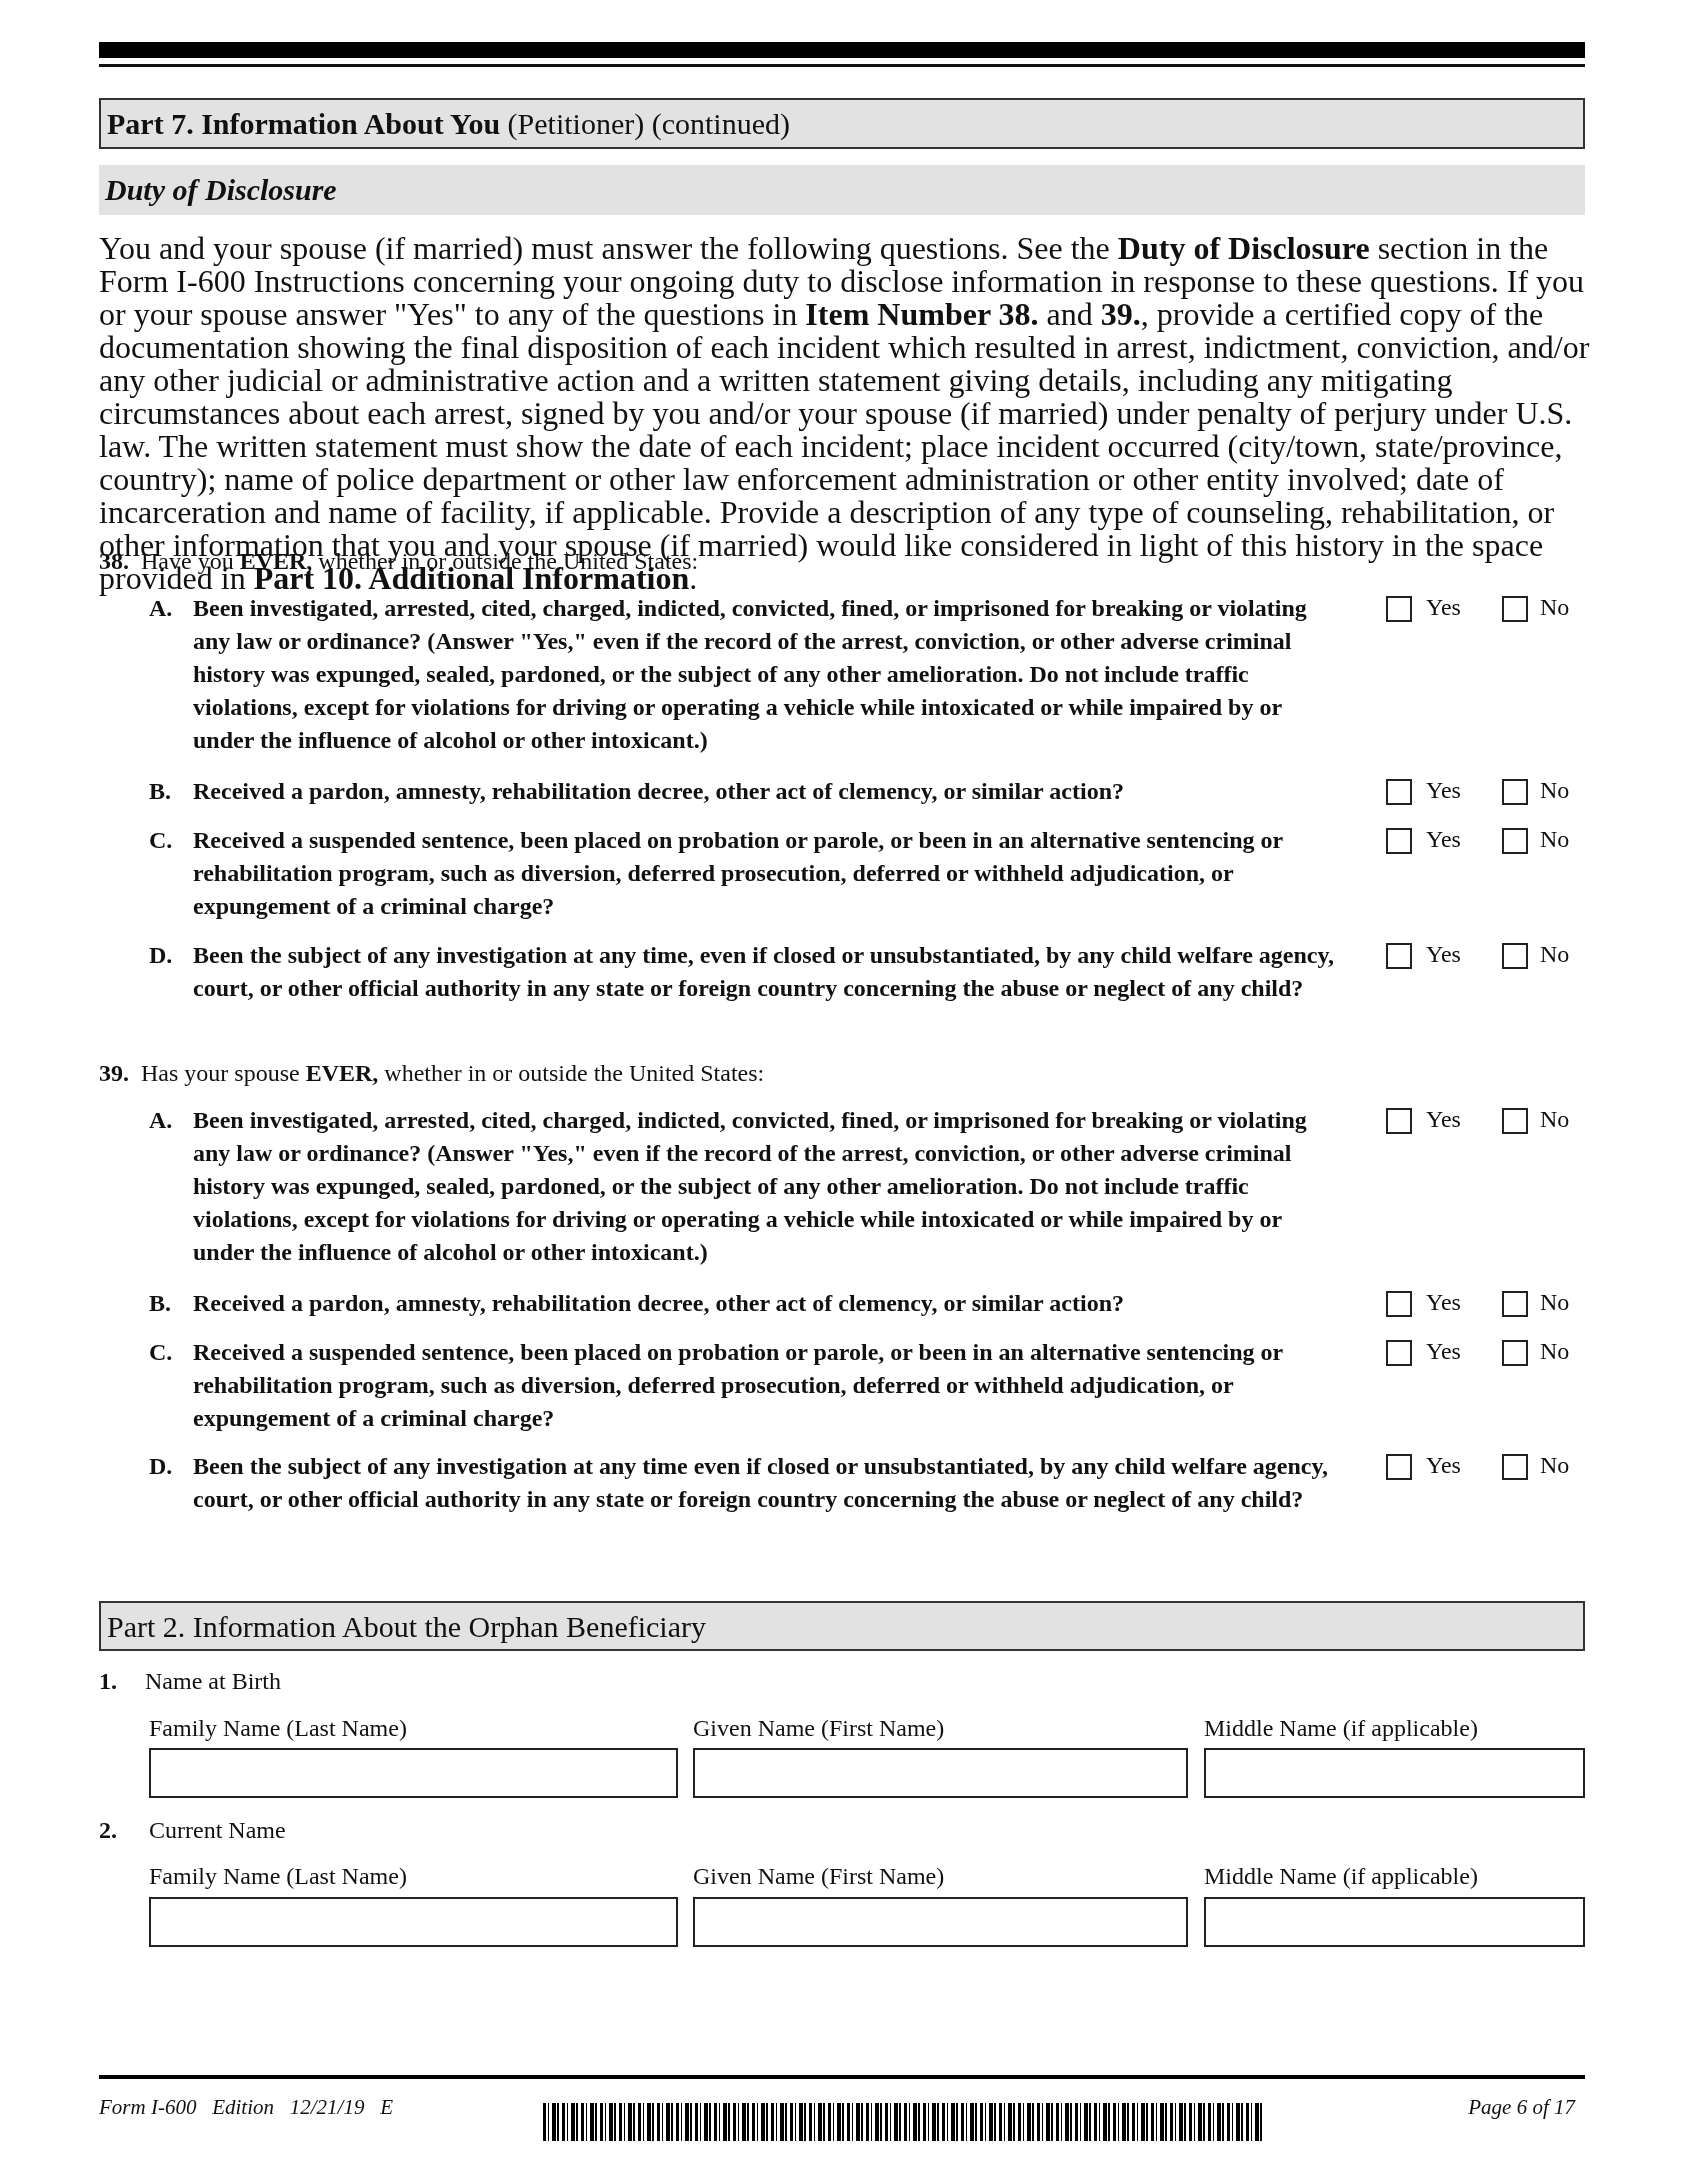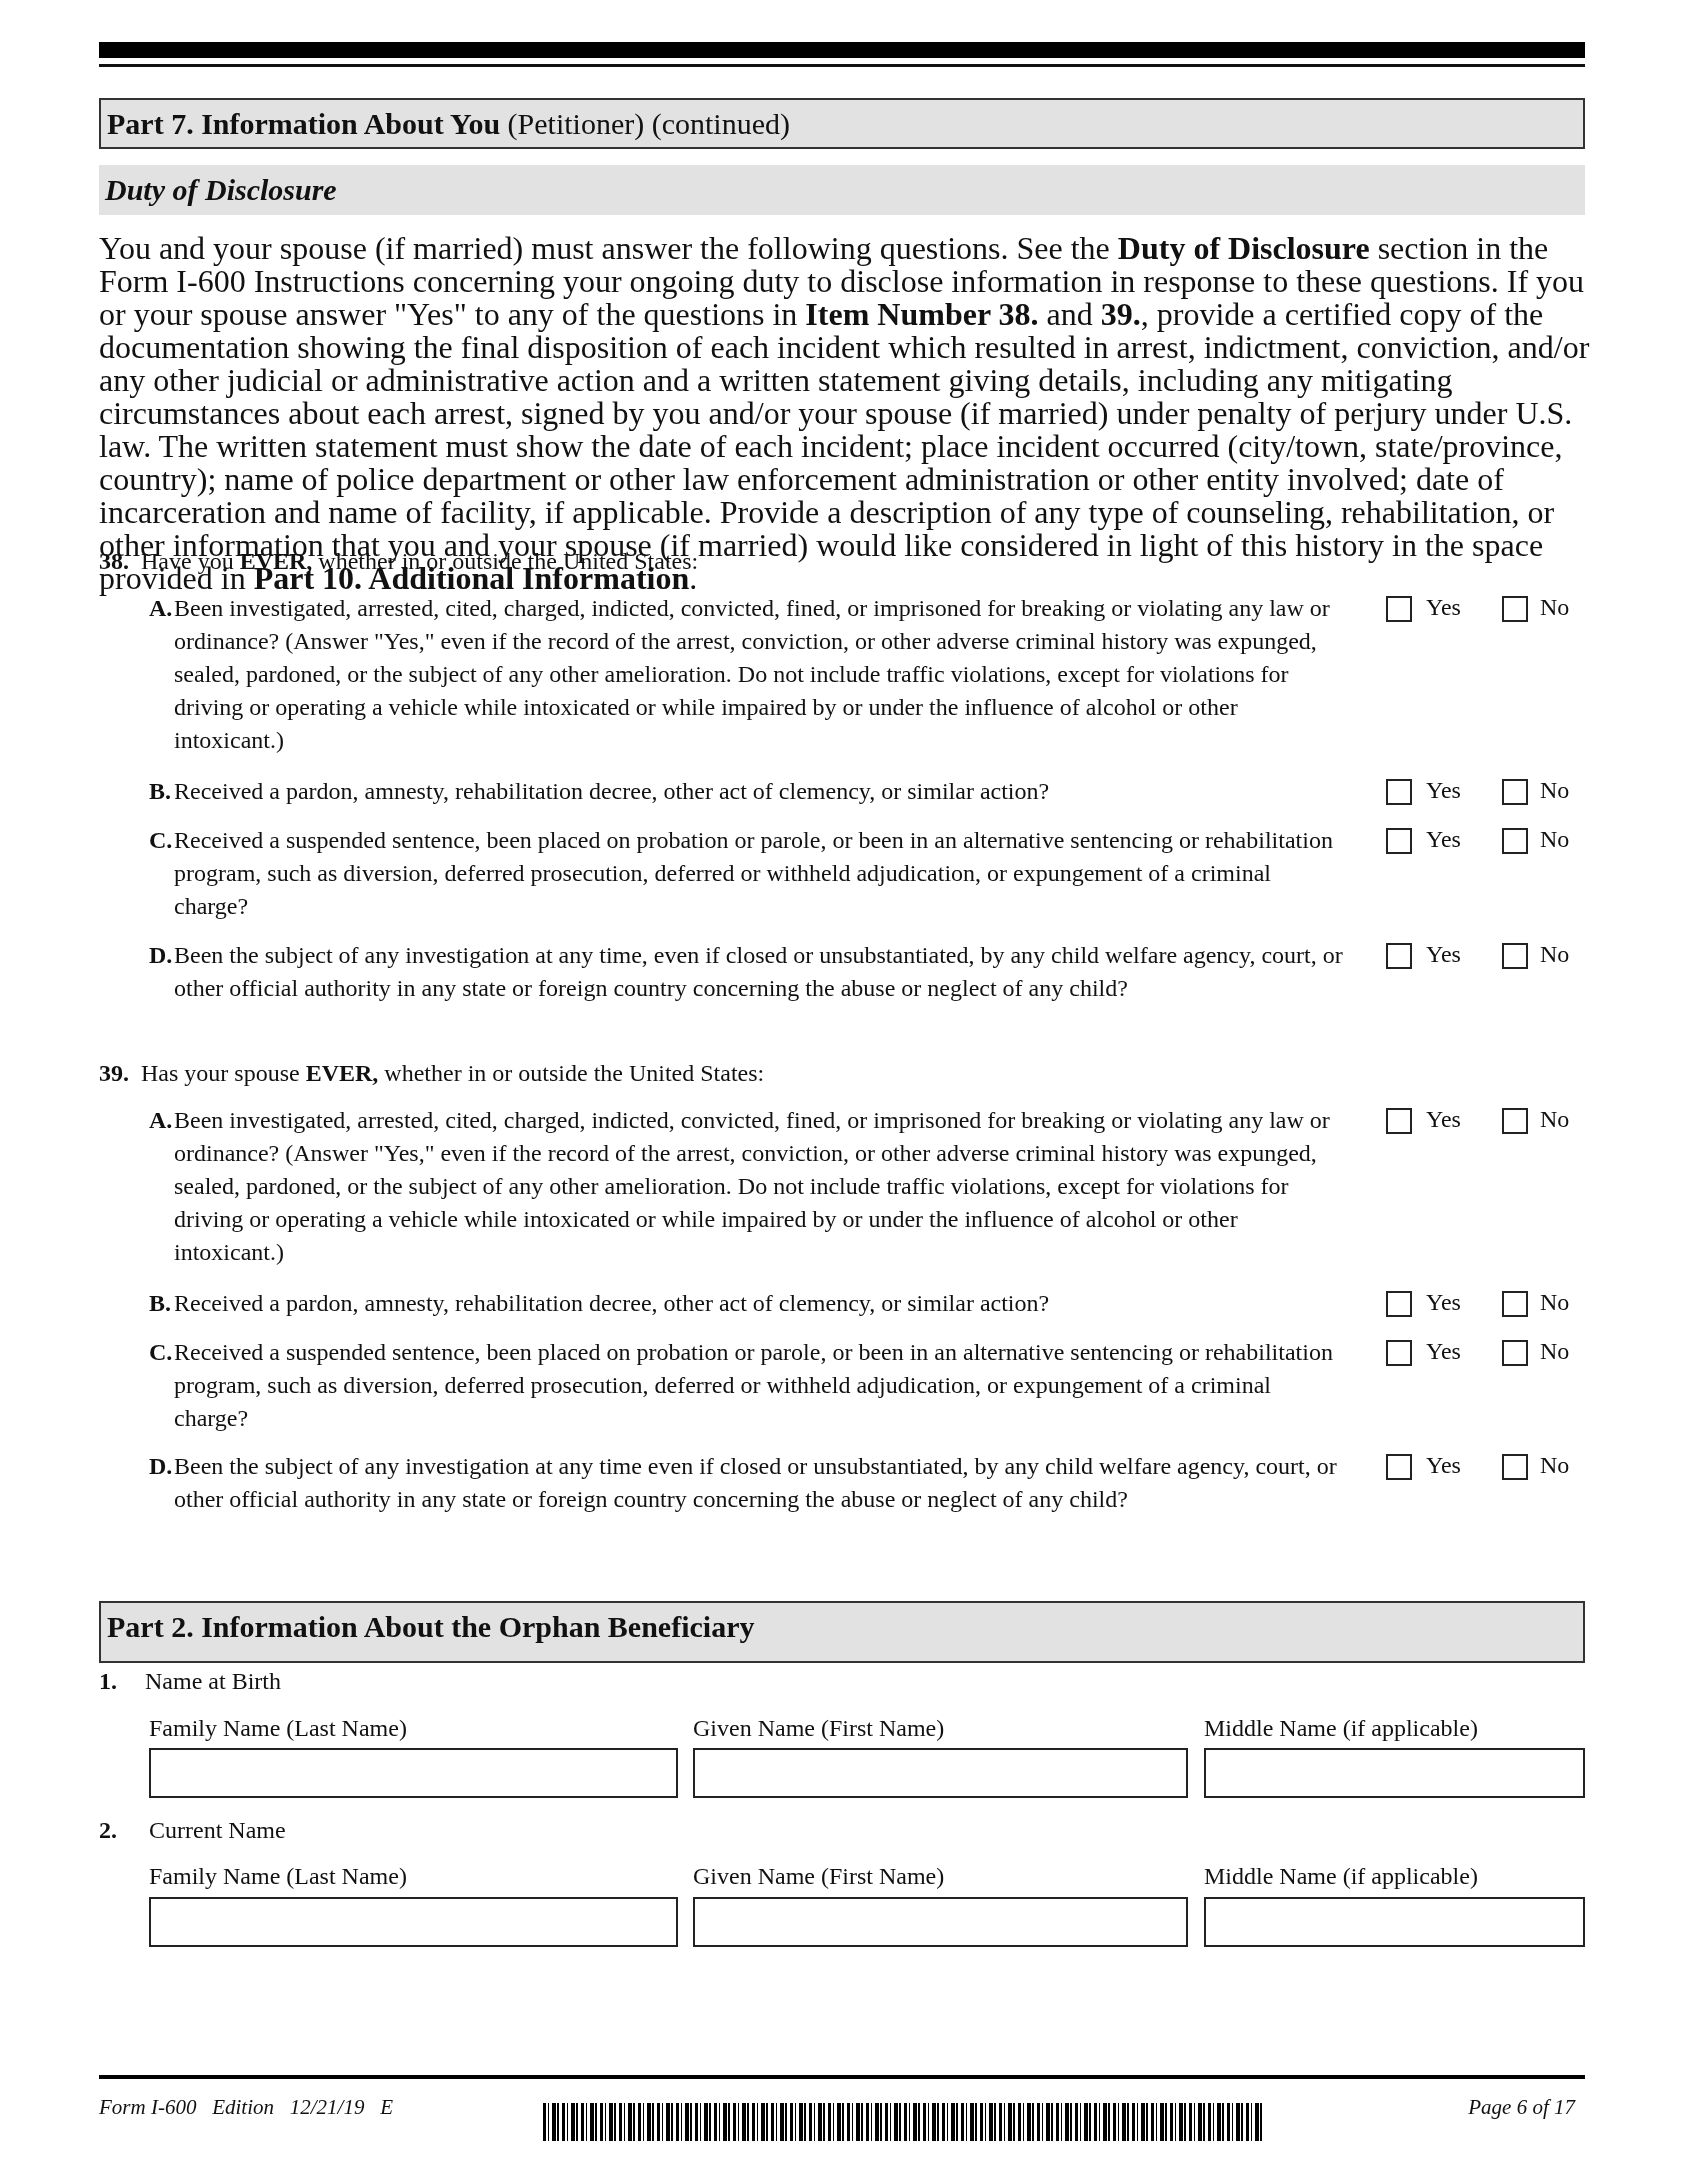--- a/index.html
+++ b/index.html
@@ -11,21 +11,21 @@
   .partbox{left:99px;width:1482px;background:#e2e2e2;border:2px solid #333;
            font-size:30px;line-height:48px;padding-left:6px;box-sizing:border-box;width:1486px;}
   .partbox b{font-weight:bold;}
   .dutyband{left:99px;width:1486px;top:165px;height:50px;background:#e2e2e2;
             font-size:30px;font-style:italic;font-weight:bold;line-height:50px;padding-left:6px;box-sizing:border-box;}
   .para{left:99px;width:1495px;top:232px;font-size:32px;line-height:33px;}
   .qnum{font-size:24px;font-weight:bold;}
   .qhead{left:99px;font-size:24px;line-height:33px;text-align:center;}
   .sub{left:149px;width:1198px;font-size:24px;line-height:33px;}
   .sub .letter{position:absolute;left:0;top:0;font-weight:bold;}
-  .sub .txt{margin-left:25px;display:block;}
+  .sub .txt{margin-left:44px;display:block;font-weight:bold;}
   .cb{position:absolute;width:26px;height:26px;border:2px solid #222;box-sizing:border-box;background:#fff;cursor:pointer;}
   .cblabel{position:absolute;font-size:24px;}
   .lbl{font-size:24px;}
   .inp{position:absolute;height:50px;border:2px solid #222;box-sizing:border-box;background:#fff;font-size:22px;padding:0 6px;
        font-family:"Liberation Serif",serif;}
   .footline{left:99px;width:1486px;top:2075px;height:4px;background:#000;}
   .foot{font-size:21px;top:2095px;font-style:italic;}
   .barcode{left:543px;top:2103px;width:719px;height:38px;
     background:repeating-linear-gradient(90deg,#000 0 3px,#fff 3px 5px,#000 5px 6px,#fff 6px 9px,#000 9px 13px,#fff 13px 14px,#000 14px 16px,#fff 16px 19px);}
 </style>
@@ -118,21 +118,21 @@
     <div class="abs sub" style="top: 1450px;">
       <span class="letter">D.</span>
       <span class="txt">Been the subject of any investigation at any time even if closed or unsubstantiated, by any child welfare agency, court, or other official authority in any state or foreign country concerning the abuse or neglect of any child?</span>
     </div>
     <div class="cb" style="left: 1386px; top: 1454px;"></div>
     <div class="cblabel" style="left: 1426px; top: 1452px;">Yes</div>
     <div class="cb" style="left: 1502px; top: 1454px;"></div>
     <div class="cblabel" style="left: 1540px; top: 1452px;">No</div>
   </div>
 
-<div class="abs partbox" style="top:1601px;height:62px;font-weight:bold;">Part 2.  Information About the Orphan Beneficiary</div>
+<div class="abs partbox" style="top:1601px;height:50px;font-weight:normal;">Part 2.  Information About the Orphan Beneficiary</div>
 
 <div class="abs lbl" style="left:99px;top:1668px;">
   <b>1.</b>
   <span style="position:absolute;left:46px;white-space:nowrap;">Name at Birth</span>
 </div>
 <div class="abs lbl" style="left:149px;top:1715px;">Family Name (Last Name)</div>
 <div class="abs lbl" style="left:693px;top:1715px;">Given Name (First Name)</div>
 <div class="abs lbl" style="left:1204px;top:1715px;">Middle Name (if applicable)</div>
 <input class="inp" style="left: 149px; top: 1748px; width: 529px;" value="">
 <input class="inp" style="left: 693px; top: 1748px; width: 495px;" value="">

